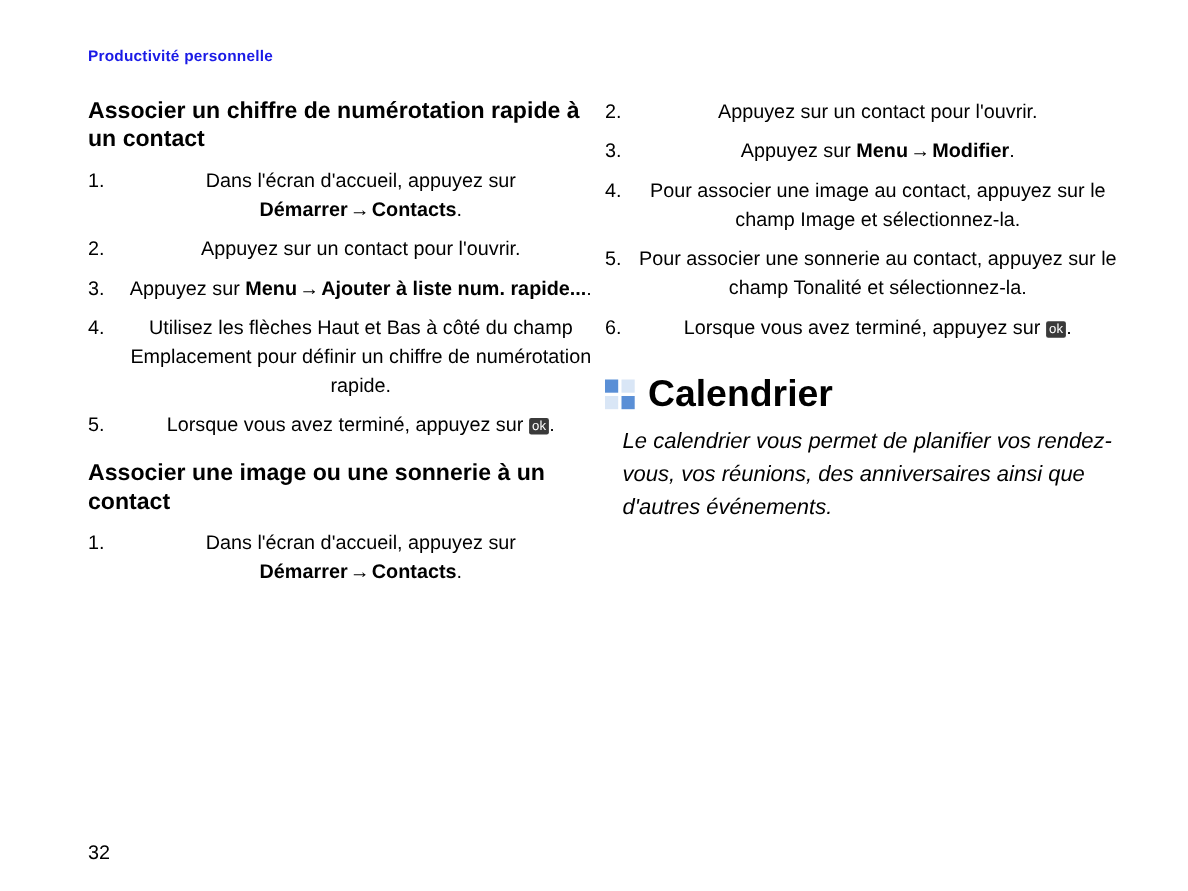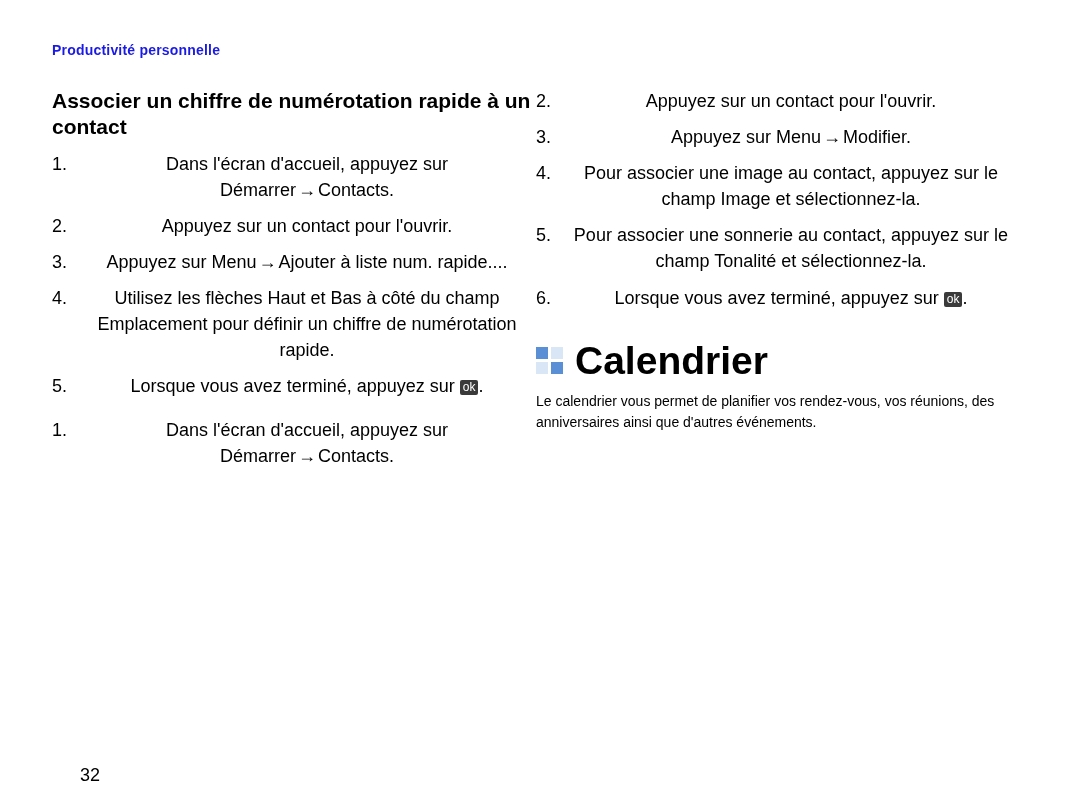--- a/index.html
+++ b/index.html
@@ -7,21 +7,21 @@
     padding: 0;
     background: #fff;
     color: #000;
     font-family: Verdana, Geneva, sans-serif;
   }
   .page {
     width: 1080px;
     height: 810px;
     position: relative;
     box-sizing: border-box;
-    padding: 42px 60px 30px 52px;
+    padding: 42px 60px 30px 80px;
   }
   .header-link {
     color: #1a1ae6;
     font-weight: 700;
     font-size: 14px;
     letter-spacing: 0.2px;
     margin-bottom: 20px;
   }
   .columns {
     display: flex;
@@ -29,21 +29,21 @@
   .col {
     flex: 1 1 50%;
   }
   h2.subhead {
     font-size: 21px;
     font-weight: 700;
     line-height: 1.25;
     margin: 10px 0 10px 0;
   }
   h1.section-title {
-    font-size: 39px;
+    font-size: 34px;
     font-weight: 700;
     margin: 28px 0 8px 0;
     display: flex;
     align-items: center;
     gap: 12px;
   }
   .windows-icon {
     display: inline-grid;
     grid-template-columns: 12px 12px;
     grid-template-rows: 12px 12px;
@@ -74,25 +74,26 @@
     margin: 10px 0;
     text-align: center;
   }
   ol.steps > li::before {
     content: counter(step) ".";
     position: absolute;
     left: 0;
     top: 0;
   }
   p.intro {
-    font-size: 14px;
+    font-size: 20px;
     line-height: 1.5;
-    margin: 6px 0 0 0;
+    margin: 6px 0 0 16px;
+    font-style: italic;
   }
-  .bold { font-weight: 400; }
+  .bold { font-weight: 700; }
   .arrow { font-weight: 400; padding: 0 2px; }
   .ok-badge {
     display: inline-block;
     background: #3a3a3a;
     color: #fff;
     font-size: 12px;
     font-weight: 400;
     padding: 1px 3px 2px 3px;
     border-radius: 2px;
     line-height: 1;
@@ -125,20 +126,21 @@
         <li>Appuyez sur un contact pour l'ouvrir.</li>
         <li>
           <span>Appuyez sur </span><span class="bold">Menu</span><span class="bold arrow">→</span><span class="bold">Ajouter à liste num. rapide...</span><span>.</span>
         </li>
         <li>Utilisez les flèches Haut et Bas à côté du champ Emplacement pour définir un chiffre de numérotation rapide.</li>
         <li>
           <span>Lorsque vous avez terminé, appuyez sur </span><span class="ok-badge">ok</span><span>.</span>
         </li>
       </ol>
 
+      <h2 class="subhead">Associer une image ou une sonnerie à un contact</h2>
 
       <ol class="steps">
         <li>
           <span>Dans l'écran d'accueil, appuyez sur </span><span class="bold">Démarrer</span><span class="bold arrow">→</span><span class="bold">Contacts</span><span>.</span>
         </li>
       </ol>
 
     </div>
 
     <div class="col">

